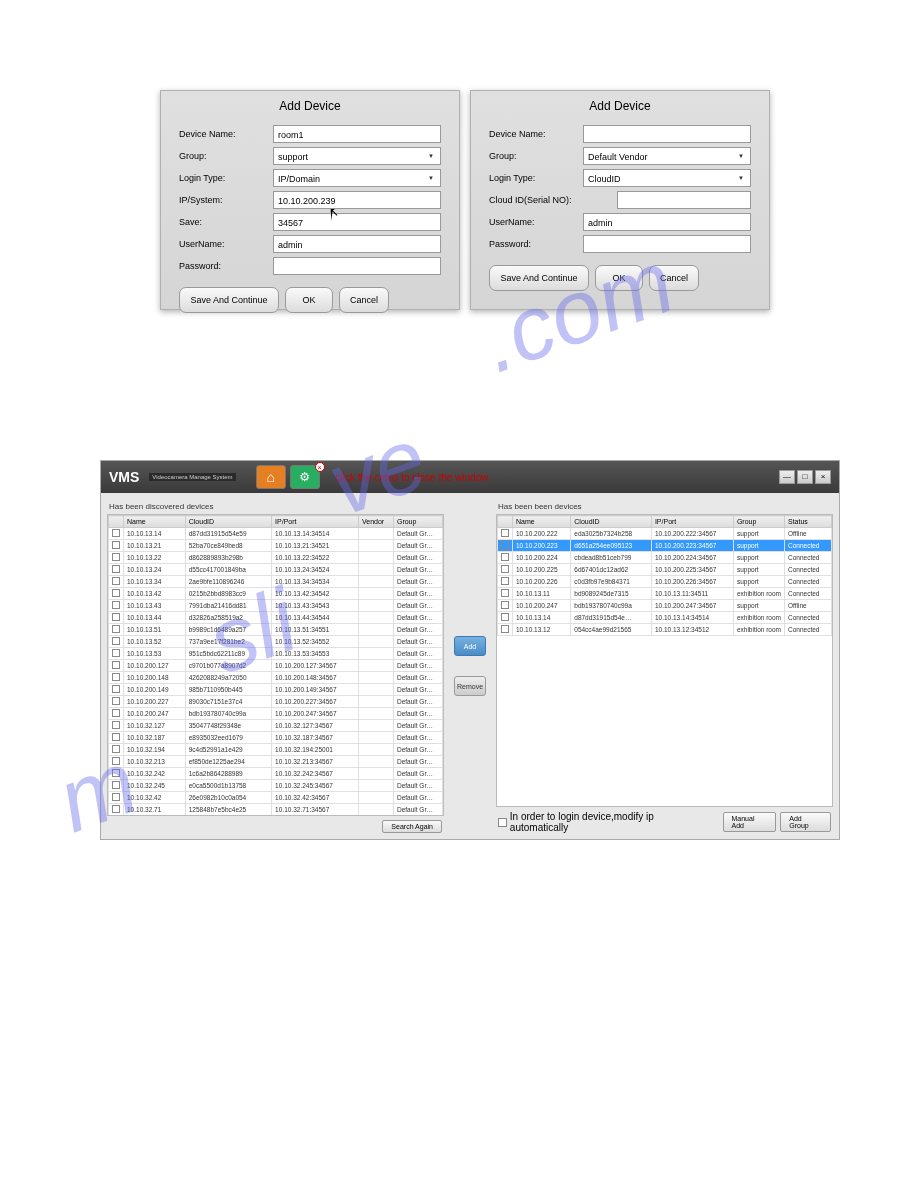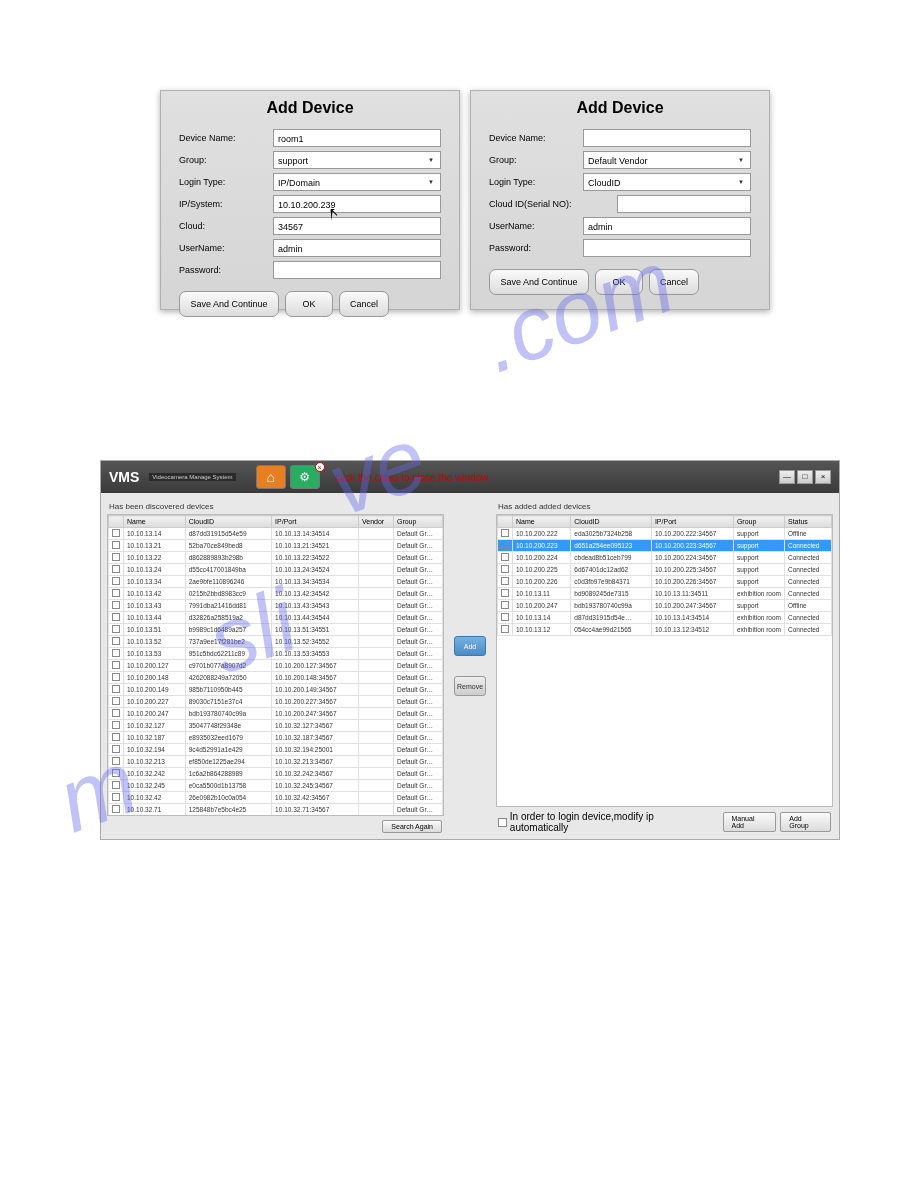--- a/index.html
+++ b/index.html
@@ -7,21 +7,21 @@
 
 .dialog {
   position: absolute;
   background: linear-gradient(#e0e0e0, #d5d5d5);
   border: 1px solid #b0b0b0;
   box-shadow: 0 2px 6px rgba(0,0,0,0.3);
 }
 .dialog1 { left: 160px; top: 90px; width: 300px; height: 220px; }
 .dialog2 { left: 470px; top: 90px; width: 300px; height: 220px; }
 
-.dialog-title { text-align: center; font-weight: bold; font-size: 16px; padding: 8px 0 10px 0; }
+.dialog-title { text-align: center; font-weight: normal; font-size: 12px; padding: 8px 0 10px 0; }
 
 .form-row { display: flex; align-items: center; padding: 2px 18px; }
 .form-label { width: 66px; font-size: 9px; }
 .form-input {
   flex: 1; height: 18px; background: #fff; border: 1px solid #999;
   padding: 0 4px; font-size: 9px; line-height: 18px; margin-left: 28px;
 }
 .dropdown { position: relative; }
 .dropdown::after {
   content: "▼"; position: absolute; right: 6px; top: 50%; transform: translateY(-50%);
@@ -161,21 +161,21 @@
     </div>
   <div class="form-row">
       <span class="form-label">Login Type:</span>
       <div class="form-input dropdown">IP/Domain</div>
     </div>
   <div class="form-row">
       <span class="form-label">IP/System:</span>
       <div class="form-input">10.10.200.239</div>
     </div>
   <div class="form-row">
-      <span class="form-label">Cloud:</span>
+      <span class="form-label">Save:</span>
       <div class="form-input">34567</div>
     </div>
   <div class="form-row">
       <span class="form-label">UserName:</span>
       <div class="form-input">admin</div>
     </div>
   <div class="form-row">
       <span class="form-label">Password:</span>
       <div class="form-input"></div>
     </div>
@@ -470,21 +470,21 @@
         <div class="small-btn">Search Again</div>
       </div>
     </div>
 
     <div class="vms-middle">
       <div class="mid-btn">Add</div>
       <div class="mid-btn grey">Remove</div>
     </div>
 
     <div class="vms-panel">
-      <div class="panel-title">Has added added devices</div>
+      <div class="panel-title">Has been been devices</div>
       <div class="vms-table">
         <table>
           <thead>
               <tr>
             <th class="chk"></th>
             <th class="c-name">Name</th>
             <th class="c-cloud">CloudID</th>
             <th class="c-ip">IP/Port</th>
             <th class="c-group">Group</th>
             <th class="c-status">Status</th>

